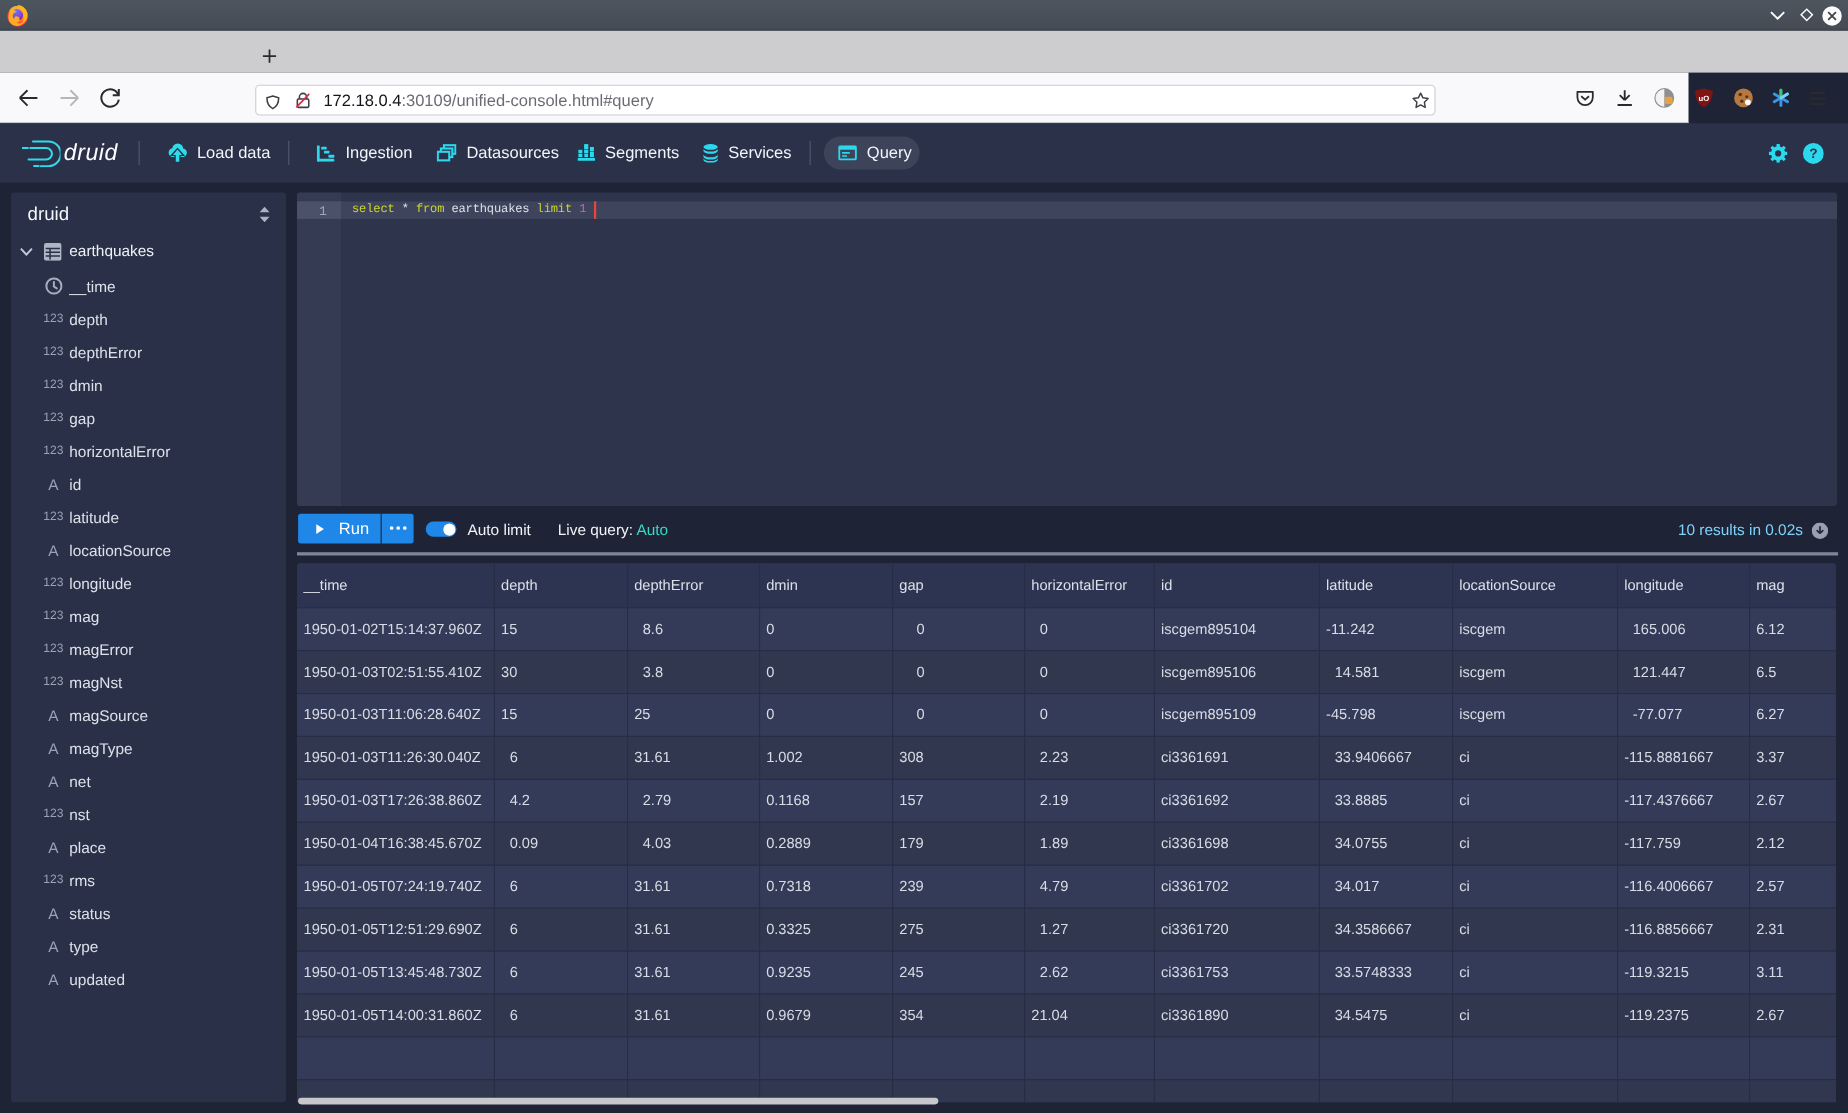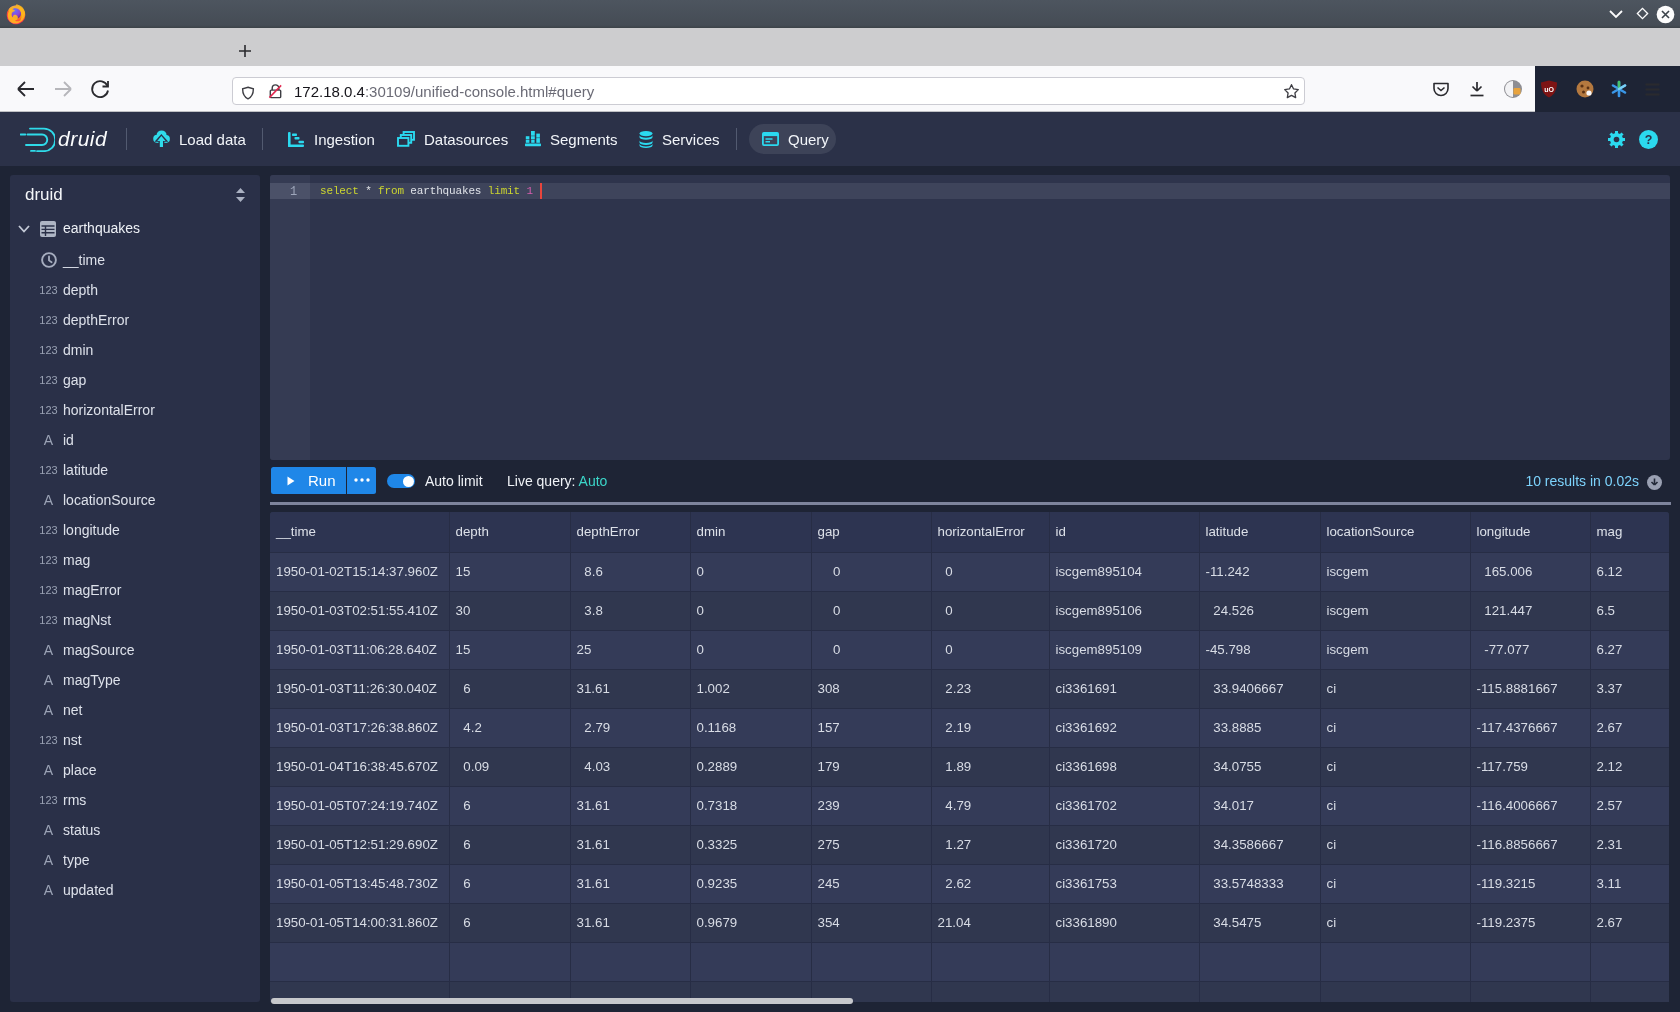--- a/index.html
+++ b/index.html
@@ -521,21 +521,21 @@
           <td style="padding-left:6.0px">6.12</td>
         </tr>
 <tr class="even">
           <td>1950-01-03T02:51:55.410Z</td>
           <td style="padding-left:6.0px">30</td>
           <td style="padding-left:13.8px">3.8</td>
           <td style="padding-left:6.0px">0</td>
           <td style="padding-left:21.6px">0</td>
           <td style="padding-left:13.8px">0</td>
           <td>iscgem895106</td>
-          <td style="padding-left:13.8px">24.526</td>
+          <td style="padding-left:13.8px">14.581</td>
           <td>iscgem</td>
           <td style="padding-left:13.8px">121.447</td>
           <td style="padding-left:6.0px">6.5</td>
         </tr>
 <tr class="odd">
           <td>1950-01-03T11:06:28.640Z</td>
           <td style="padding-left:6.0px">15</td>
           <td style="padding-left:6.0px">25</td>
           <td style="padding-left:6.0px">0</td>
           <td style="padding-left:21.6px">0</td>

